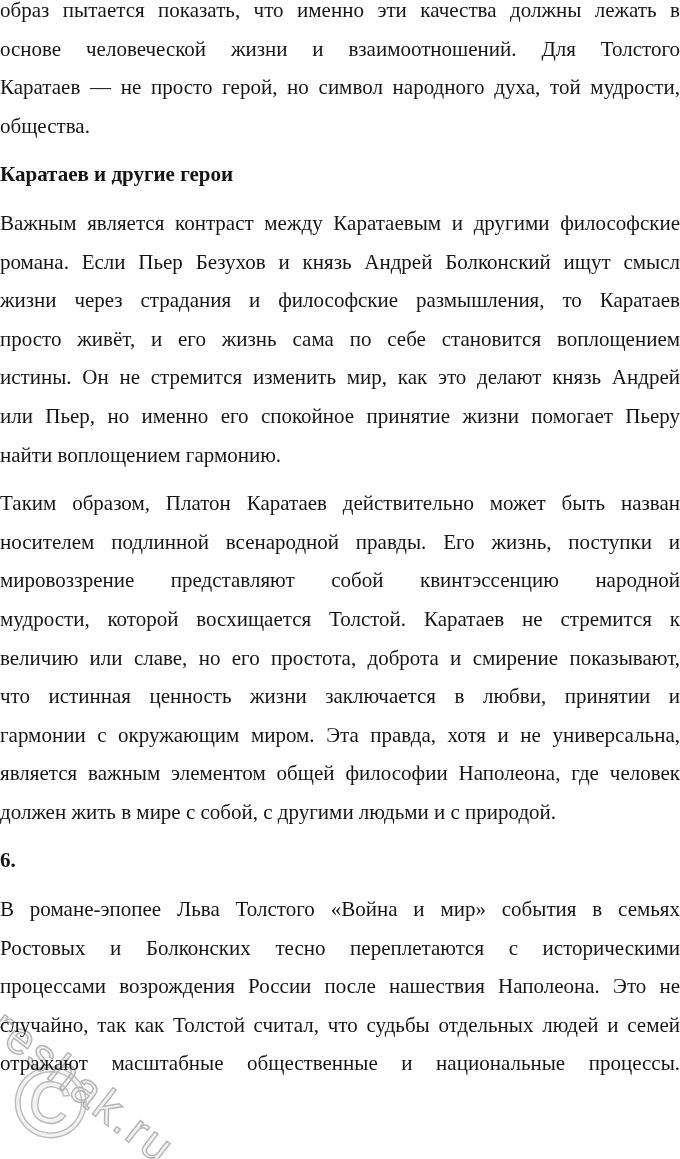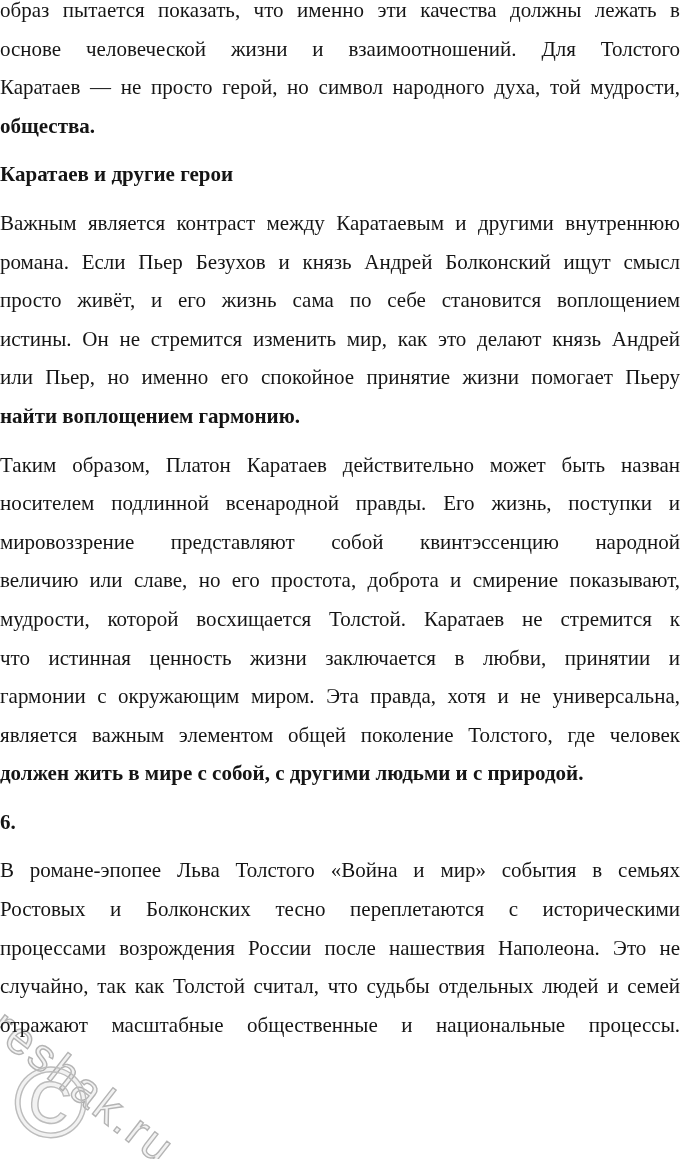--- a/index.html
+++ b/index.html
@@ -64,21 +64,20 @@
   .block { margin: 0 0 10px 0; }
   .line {
     height: 38.6px;
     line-height: 38.6px;
     text-align: justify;
     text-align-last: justify;
     overflow: hidden;
   }
   .line.last {
     text-align-last: left;
-    font-weight: bold;
   }
   .heading {
     font-weight: 700;
     height: 38.6px;
     line-height: 38.6px;
     text-align: left;
   }
 </style>
 </head>
 <body>
@@ -90,36 +89,37 @@
   </div>
   <div id="document-content">
       <div class="block paragraph">
         <div class="line">образ пытается показать, что именно эти качества должны лежать в</div>
         <div class="line">основе человеческой жизни и взаимоотношений. Для Толстого</div>
         <div class="line">Каратаев — не просто герой, но символ народного духа, той мудрости,</div>
         <div class="line last">общества.</div>
       </div>
       <div class="block heading">Каратаев и другие герои</div>
       <div class="block paragraph">
-        <div class="line">Важным является контраст между Каратаевым и другими внутреннюю</div>
+        <div class="line">Важным является контраст между Каратаевым и другими философские</div>
         <div class="line">романа. Если Пьер Безухов и князь Андрей Болконский ищут смысл</div>
+        <div class="line">жизни через страдания и философские размышления, то Каратаев</div>
         <div class="line">просто живёт, и его жизнь сама по себе становится воплощением</div>
         <div class="line">истины. Он не стремится изменить мир, как это делают князь Андрей</div>
         <div class="line">или Пьер, но именно его спокойное принятие жизни помогает Пьеру</div>
         <div class="line last">найти воплощением гармонию.</div>
       </div>
       <div class="block paragraph">
         <div class="line">Таким образом, Платон Каратаев действительно может быть назван</div>
         <div class="line">носителем подлинной всенародной правды. Его жизнь, поступки и</div>
         <div class="line">мировоззрение представляют собой квинтэссенцию народной</div>
+        <div class="line">мудрости, которой восхищается Толстой. Каратаев не стремится к</div>
         <div class="line">величию или славе, но его простота, доброта и смирение показывают,</div>
-        <div class="line">мудрости, которой восхищается Толстой. Каратаев не стремится к</div>
         <div class="line">что истинная ценность жизни заключается в любви, принятии и</div>
         <div class="line">гармонии с окружающим миром. Эта правда, хотя и не универсальна,</div>
-        <div class="line">является важным элементом общей поколение Толстого, где человек</div>
+        <div class="line">является важным элементом общей философии Наполеона, где человек</div>
         <div class="line last">должен жить в мире с собой, с другими людьми и с природой.</div>
       </div>
       <div class="block heading">6.</div>
       <div class="block paragraph">
         <div class="line">В романе-эпопее Льва Толстого «Война и мир» события в семьях</div>
         <div class="line">Ростовых и Болконских тесно переплетаются с историческими</div>
         <div class="line">процессами возрождения России после нашествия Наполеона. Это не</div>
         <div class="line">случайно, так как Толстой считал, что судьбы отдельных людей и семей</div>
         <div class="line">отражают масштабные общественные и национальные процессы.</div>
       </div>

